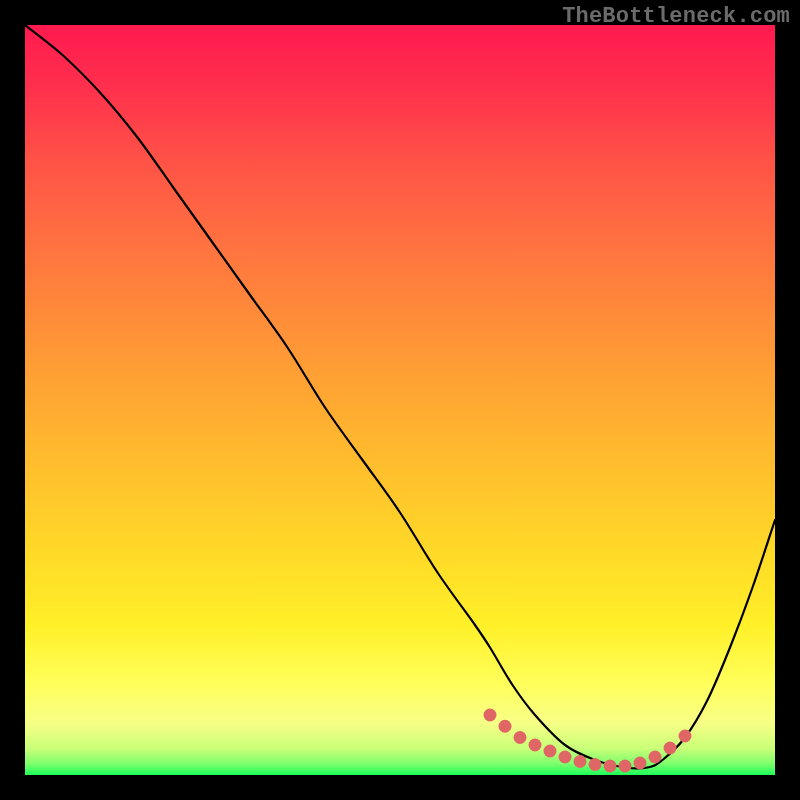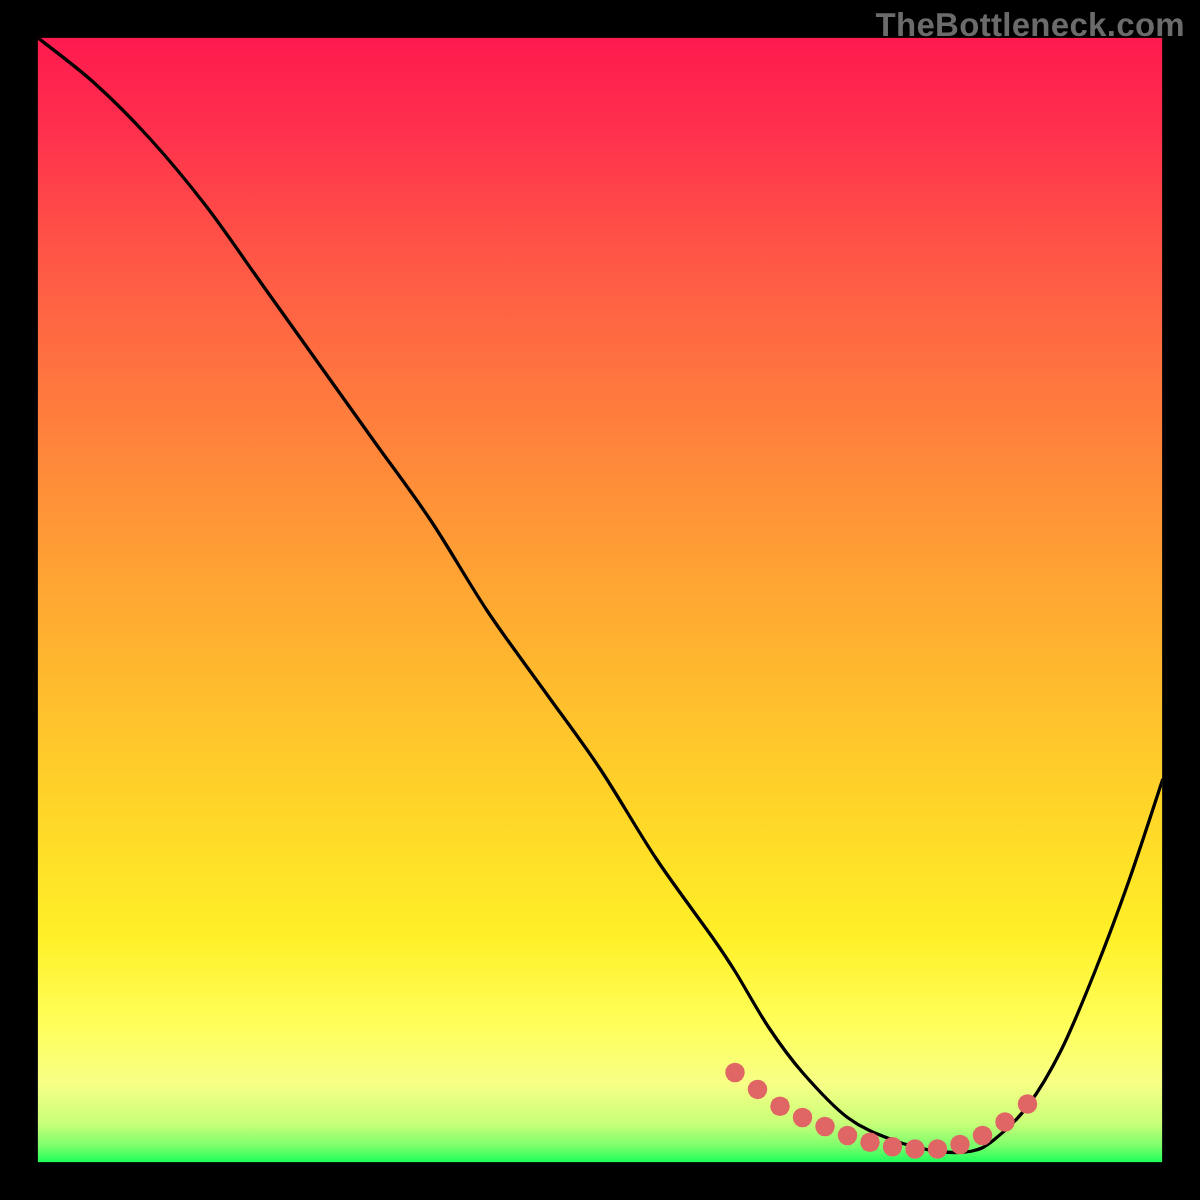--- a/index.html
+++ b/index.html
@@ -21,21 +21,21 @@
     left: 25px;
     top: 25px;
     width: 750px;
     height: 750px;
     overflow: hidden;
   }
   .watermark {
     position: absolute;
     top: 4px;
     right: 10px;
-    font-family: Liberation Sans, sans-serif;
+    font-family: Liberation Mono, monospace;
     font-size: 22px;
     font-weight: 600;
     color: #6b6b6b;
     letter-spacing: 0.2px;
   }
 </style>
 </head>
 <body>
 
 <div class="stage">

